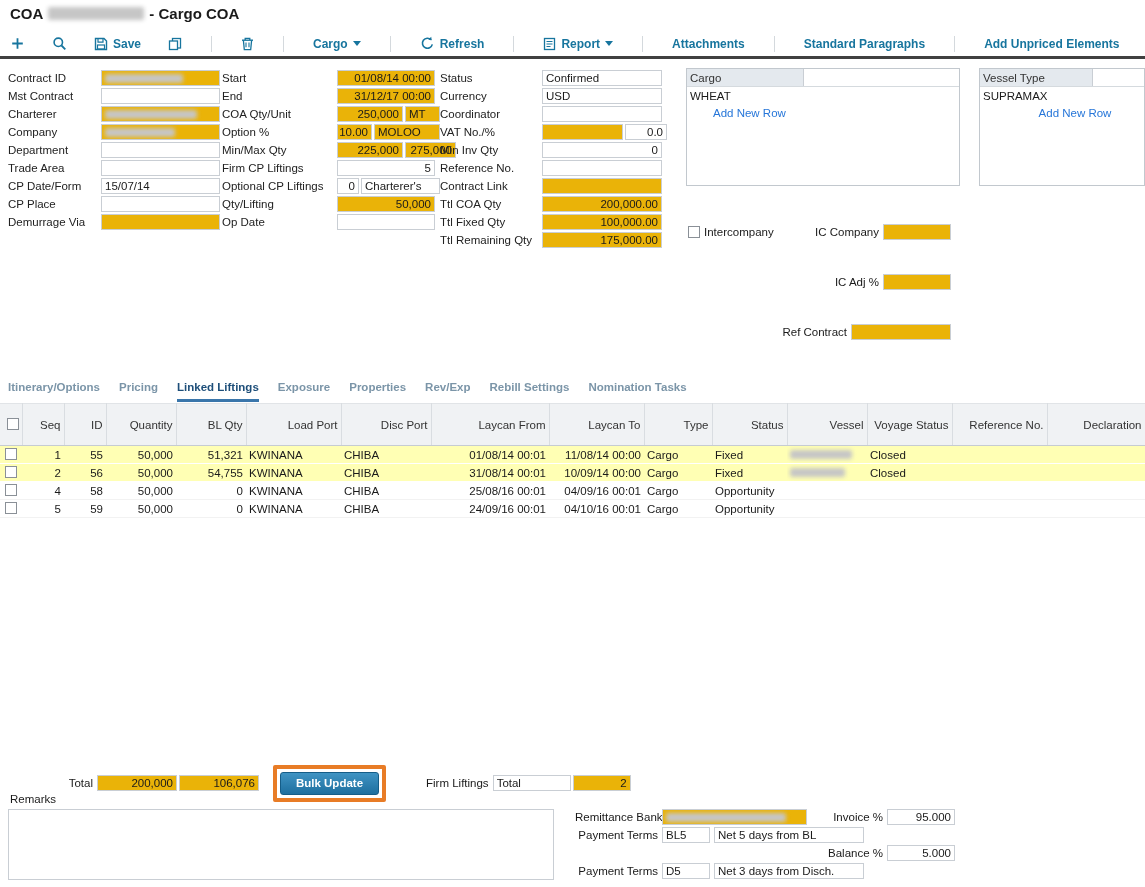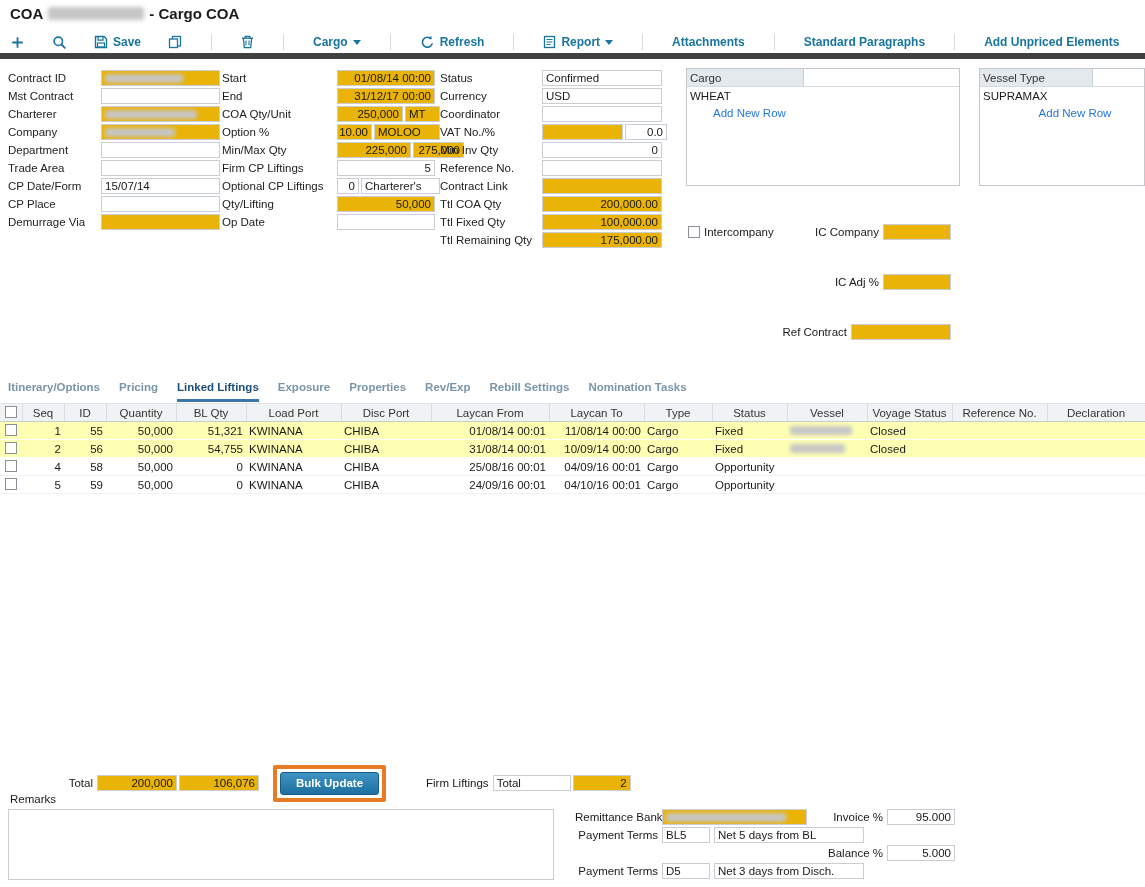--- a/index.html
+++ b/index.html
@@ -5,21 +5,21 @@
   html,body{margin:0;padding:0;background:#fff;}
   .screen{position:relative;width:1145px;height:887px;overflow:hidden;background:#fff;
           font-family:"Liberation Sans",sans-serif;font-size:11.5px;color:#1a1a1a;}
 
   
   .titlebar{position:absolute;left:10px;top:5px;font-size:15px;font-weight:bold;display:flex;align-items:center;gap:5px;}
   .blur{display:inline-block;height:9px;background:#c6c6c6;filter:blur(2px);border-radius:2px;}
   .title-blur{width:96px;height:13px;}
 
   
-  .toolbar{position:absolute;left:0;top:31px;width:100%;height:28px;border-bottom:6px solid #404040;
+  .toolbar{position:absolute;left:0;top:31px;width:100%;height:28px;border-bottom:3px solid #404040;
            display:flex;align-items:center;padding:0 10px;box-sizing:border-box;gap:27px;color:#17759e;}
   .tbtn{display:flex;align-items:center;gap:5px;font-weight:700;font-size:12px;cursor:pointer;white-space:nowrap;}
   .tsep{width:1px;height:16px;background:#d4d9dd;margin:0 2px;}
   .icon{display:block;}
 
   
   .col{position:absolute;}
   .frow{display:flex;align-items:center;height:18px;}
   .flabel{text-align:left;padding-right:5px;white-space:nowrap;color:#222;flex:none;}
   .f{height:16px;box-sizing:border-box;border:1px solid #c9ced4;background:#fff;padding:0 3px;
@@ -48,21 +48,21 @@
   .jend{justify-content:flex-end;}
 
   
   .tabs{position:absolute;left:8px;top:381px;display:flex;gap:19px;height:21px;}
   .tab{font-weight:700;color:#7b95a8;padding-bottom:16px;cursor:pointer;}
   .tab.active{color:#1d4e79;border-bottom:3px solid #3a76ab;}
 
   
   .grid{position:absolute;left:0;top:403px;width:1145px;border-collapse:collapse;table-layout:fixed;font-size:11.5px;}
   .grid th{background:#f0f2f4;border-right:1px solid #d9dde1;border-bottom:1px solid #c6ccd2;border-top:1px solid #e1e4e7;
-           height:17px;font-weight:400;text-align:center;padding:0 3px;color:#333;overflow:hidden;white-space:nowrap;}
+           height:17px;font-weight:400;text-align:right;padding:12px 3px;color:#333;overflow:hidden;white-space:nowrap;}
   .grid td{height:17px;padding:0 3px;overflow:hidden;white-space:nowrap;border-bottom:1px solid #f2f2f2;}
   .grid tr.hl td{background:#ffffb4;border-bottom:1px solid #fff;}
   .r{text-align:right;}
   .cbcell{text-align:center;}
 
   
   .totals{position:absolute;left:8px;top:765px;height:36px;display:flex;align-items:center;}
   .tl{width:85px;text-align:right;padding-right:4px;}
   .w80{width:80px;flex:none;} .w78{width:78px;flex:none;} .w58{width:58px;flex:none;}
   .annotation{border:4px solid #e87c26;padding:3px;margin-left:14px;border-radius:2px;}
@@ -251,21 +251,21 @@
     <div class="frow">
         <div class="flabel">Option %</div>
         <div class="fields">
           <div class="f ro num" style="width:35px">10.00</div>
           <div class="f ro" style="width:66px">MOLOO</div>
         </div>
       </div>
     <div class="frow">
         <div class="flabel">Min/Max Qty</div>
         <div class="fields">
-          <div class="f ro num" style="width:74px">225,000</div>
+          <div class="f ro num" style="width:66px">225,000</div>
           <div class="f ro num" style="width:51px">275,000</div>
         </div>
       </div>
     <div class="frow">
         <div class="flabel">Firm CP Liftings</div>
         <div class="fields">
           <div class="f num" style="flex:1">5</div>
         </div>
       </div>
     <div class="frow">

